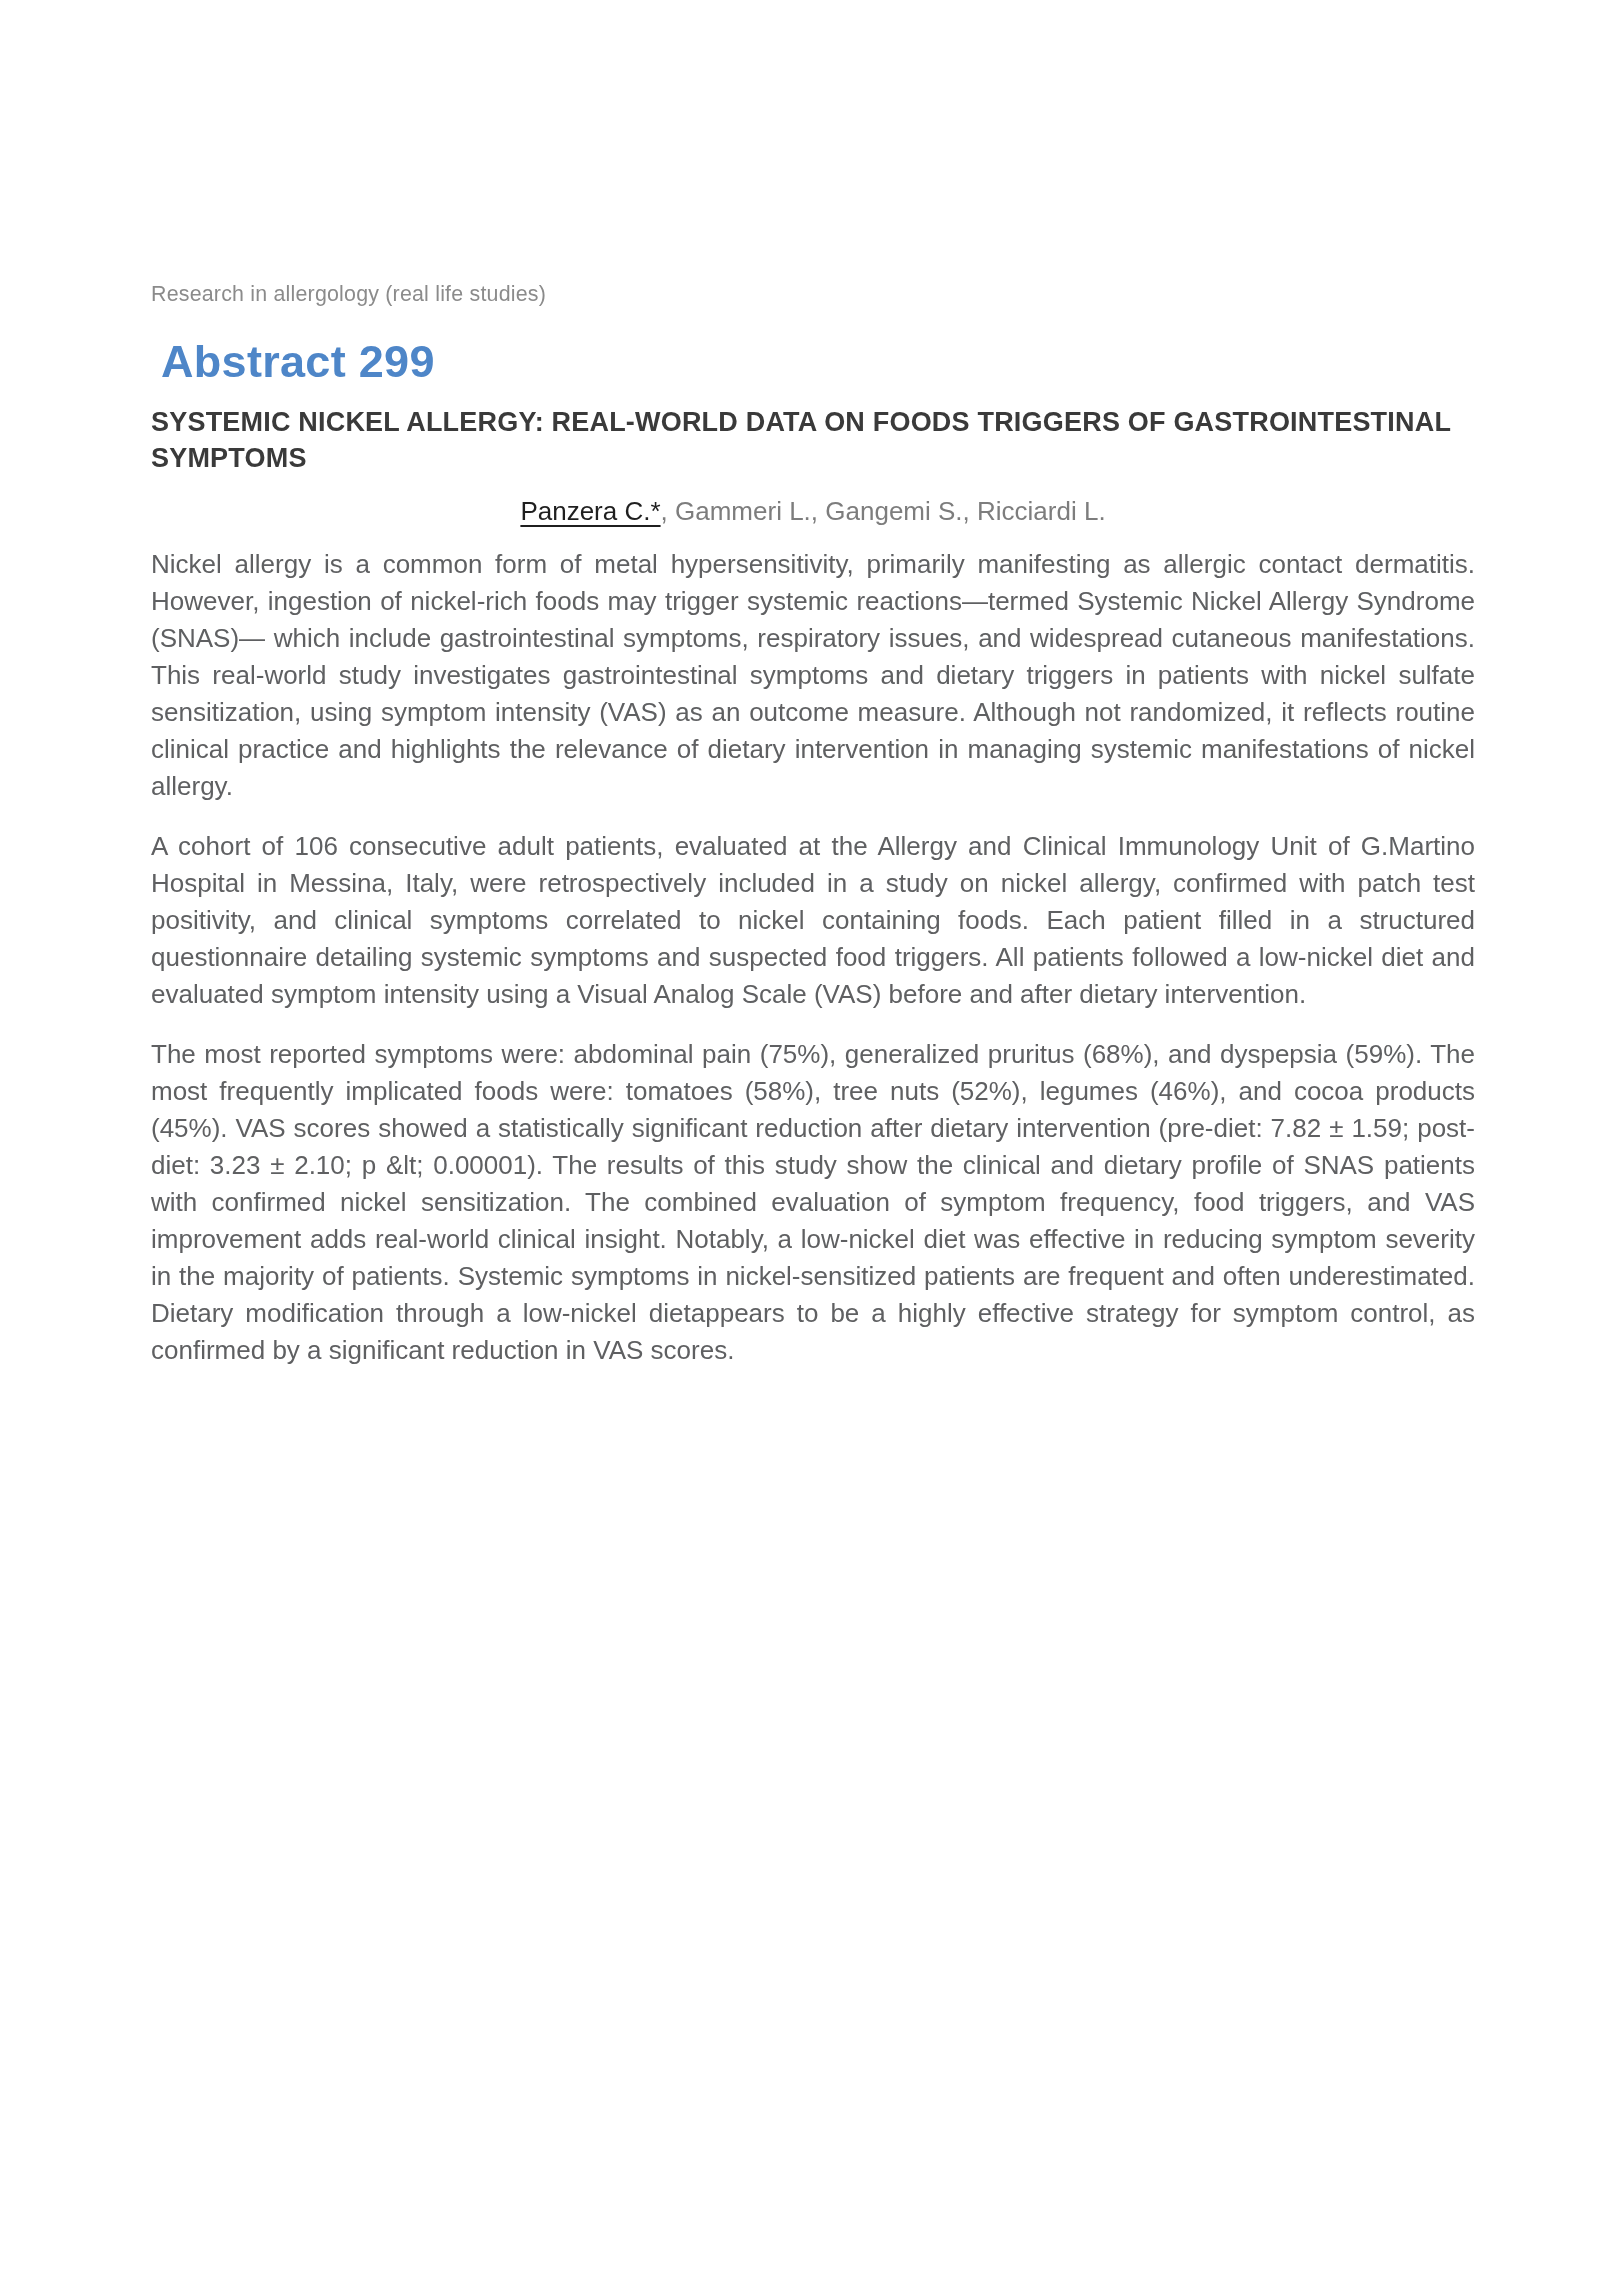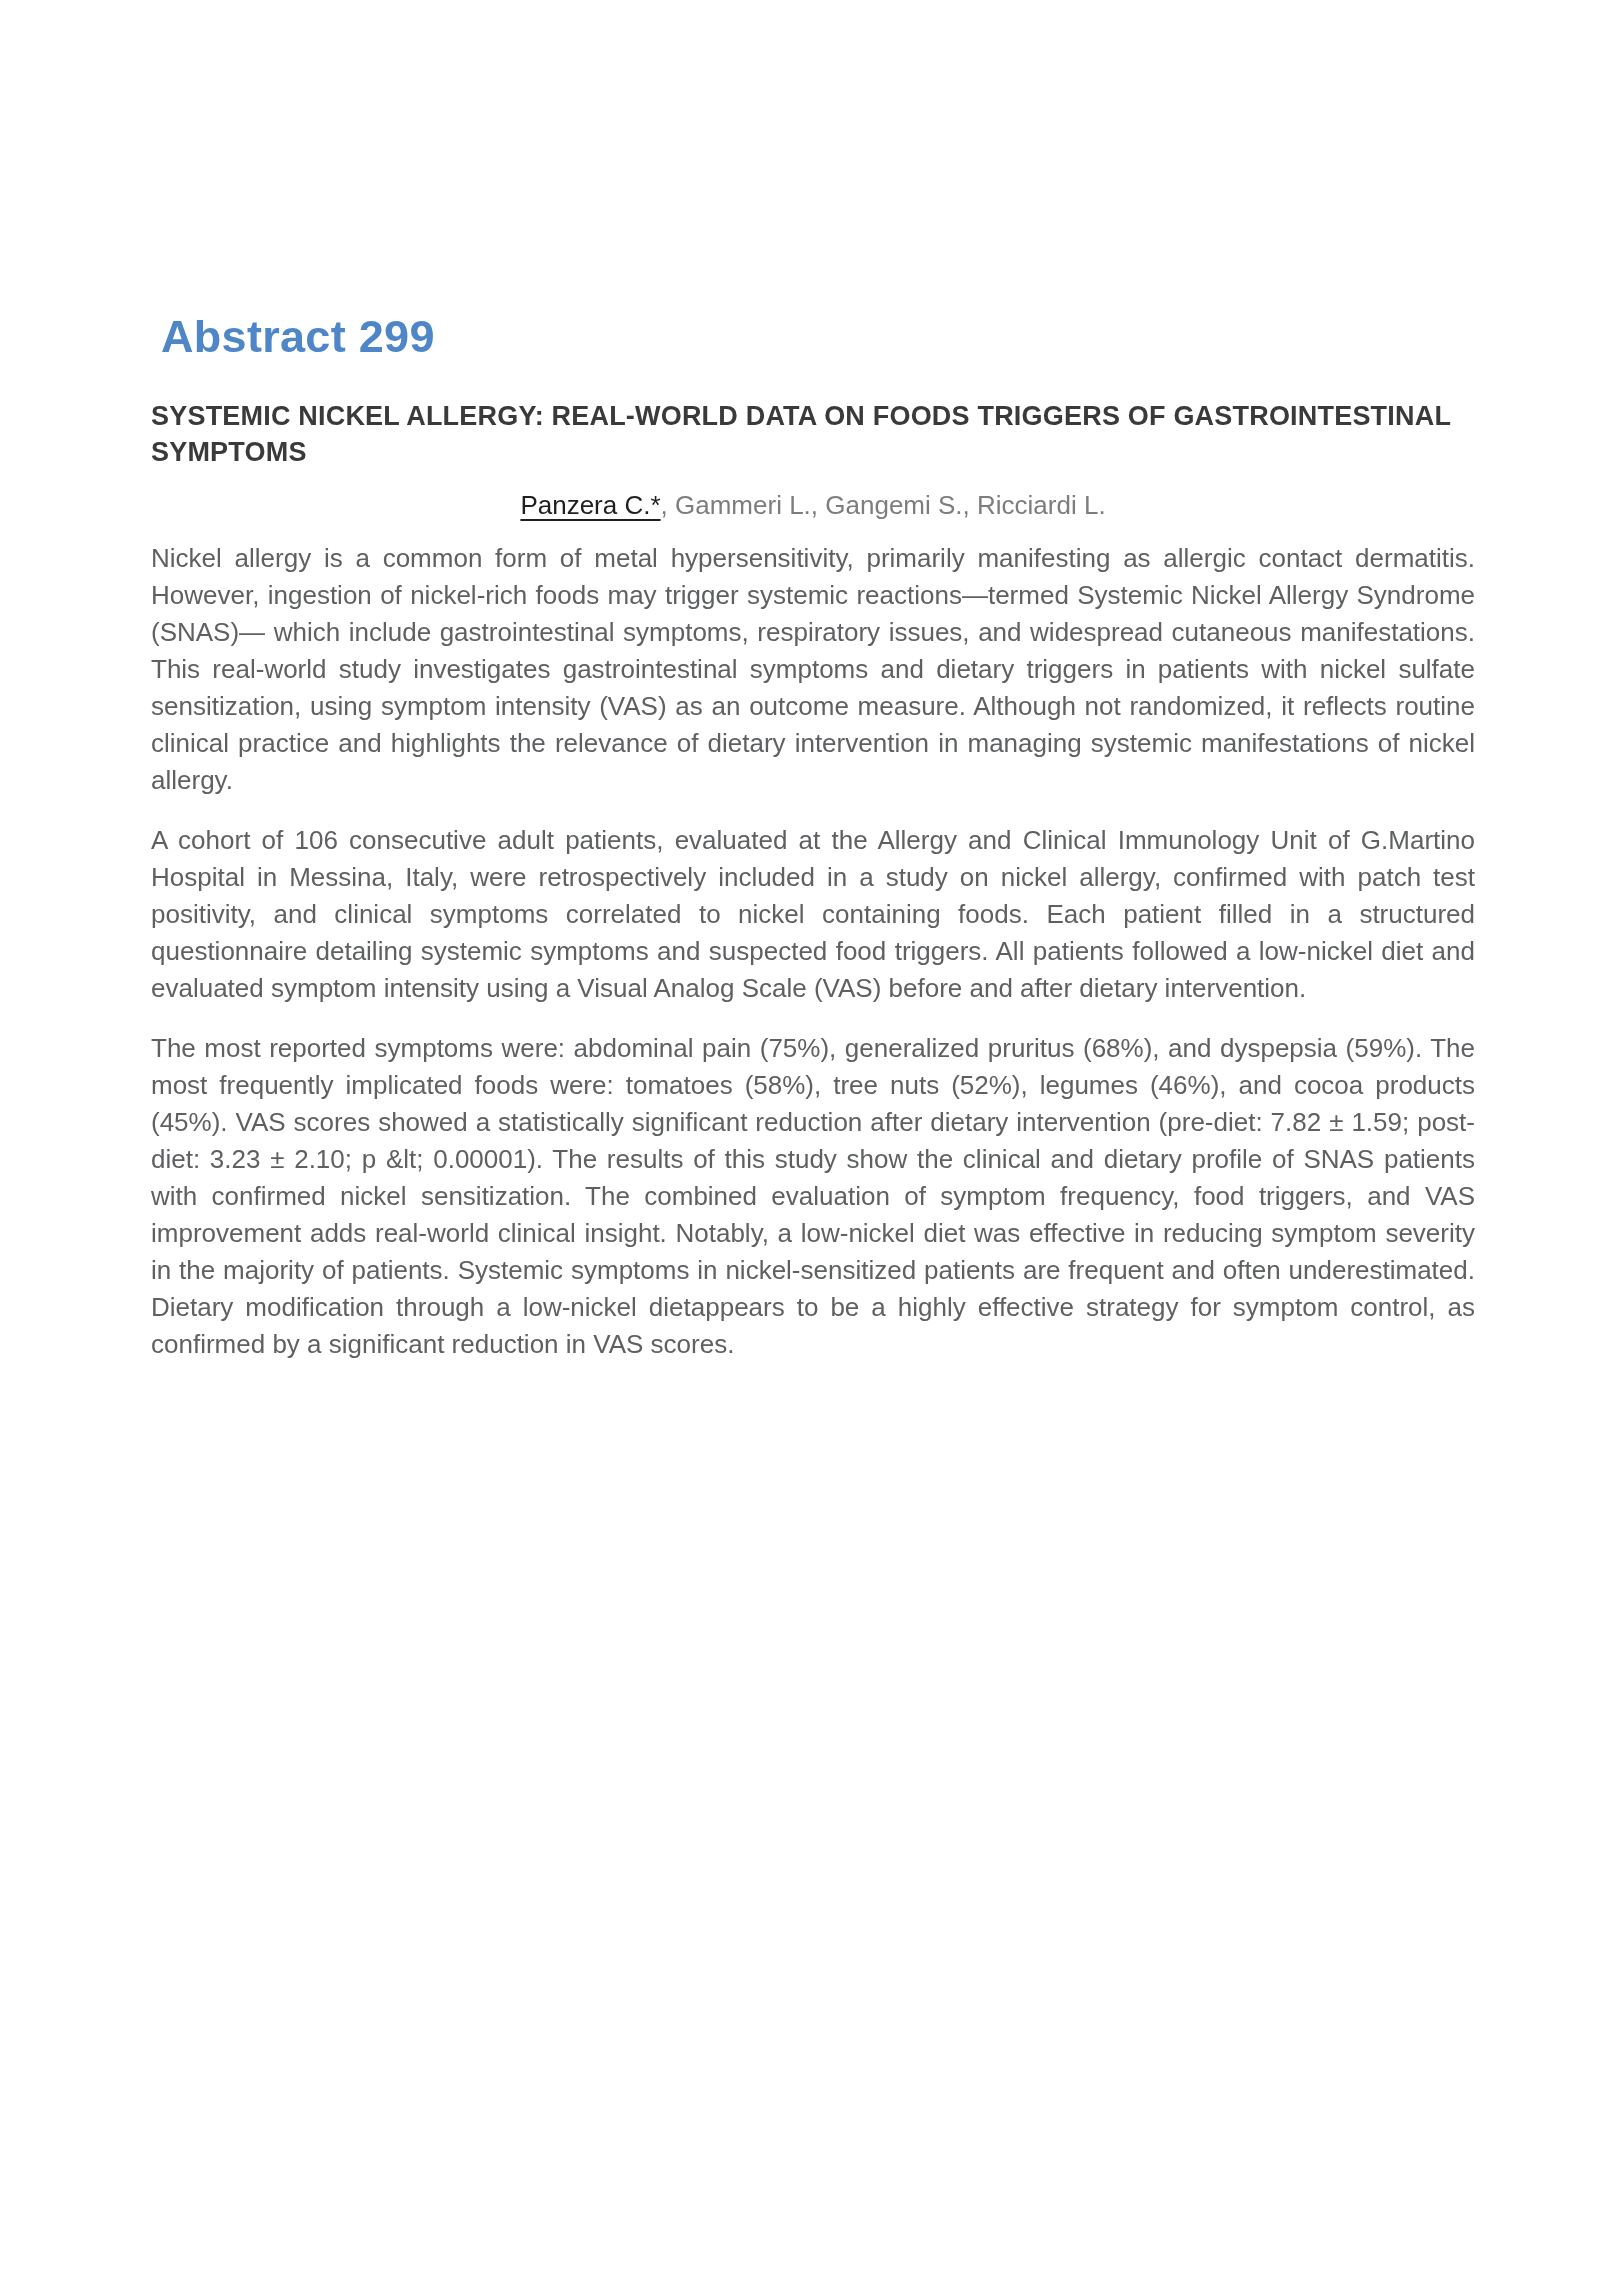--- a/index.html
+++ b/index.html
@@ -38,21 +38,21 @@
   }
   .abstract-no{
     margin:30px 0 0 10px;
     font-size:45px;
     line-height:50px;
     font-weight:bold;
     color:var(--accent-blue);
     letter-spacing:0.3px;
   }
   .title{
-    margin:36px 0 0 0;
+    margin:17px 0 0 0;
     font-size:27px;
     line-height:36px;
     font-weight:bold;
     color:var(--title-dark);
     letter-spacing:0.2px;
   }
   .authors{
     margin:19.6px 0 0 0;
     font-size:26px;
     line-height:30px;
@@ -82,20 +82,21 @@
   .body-par.first{
     margin-top:20px;
   }
 </style>
 </head>
 <body>
 
 <div class="page">
   <div class="content">
 
+    <div class="category">Research in allergology (real life studies)</div>
 
     <h1 class="abstract-no">Abstract 299</h1>
 
     <h2 class="title">SYSTEMIC NICKEL ALLERGY: REAL-WORLD DATA ON FOODS TRIGGERS OF GASTROINTESTINAL SYMPTOMS</h2>
 
     <p class="authors"><span class="presenting">Panzera C.*</span><span>, Gammeri L., Gangemi S., Ricciardi L.</span></p>
 
 
     <p class="body-par first">Nickel allergy is a common form of metal hypersensitivity, primarily manifesting as allergic contact dermatitis. However, ingestion of nickel-rich foods may trigger systemic reactions—termed Systemic Nickel Allergy Syndrome (SNAS)— which include gastrointestinal symptoms, respiratory issues, and widespread cutaneous manifestations. This real-world study investigates gastrointestinal symptoms and dietary triggers in patients with nickel sulfate sensitization, using symptom intensity (VAS) as an outcome measure. Although not randomized, it reflects routine clinical practice and highlights the relevance of dietary intervention in managing systemic manifestations of nickel allergy.</p>
 

